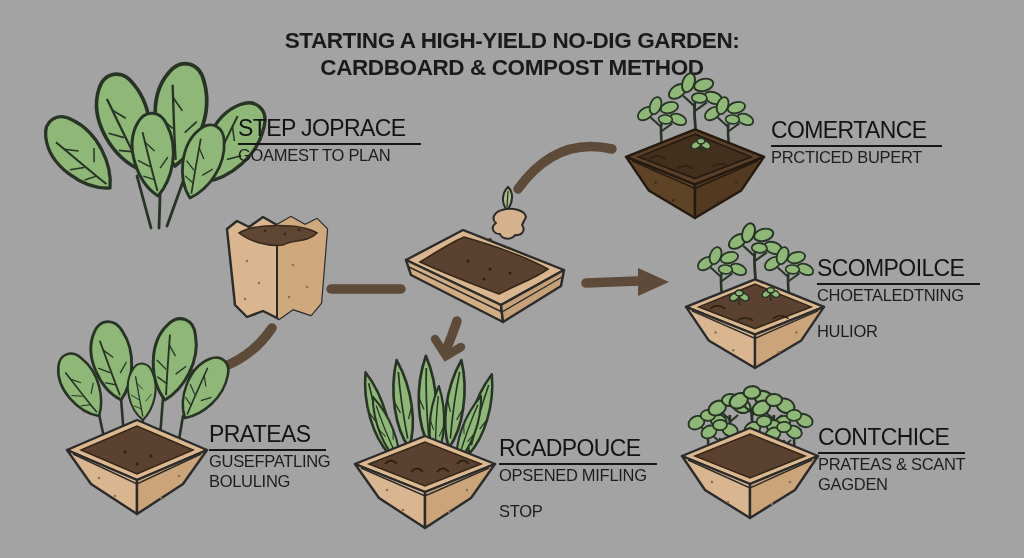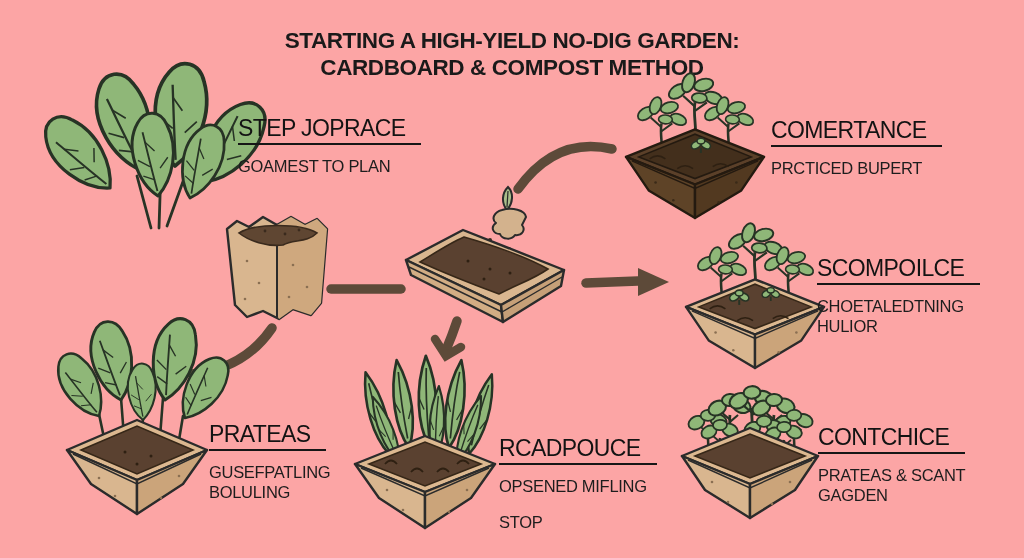--- a/index.html
+++ b/index.html
@@ -1,28 +1,28 @@
 <!DOCTYPE html>
 <html><head>
 <meta charset="utf-8">
 <style>
   html,body{margin:0;padding:0;background:#ffffff;}
-  .canvas{position:relative;width:1024px;height:558px;background:#fca5a5;overflow:hidden;
+  .canvas{position:relative;width:1024px;height:558px;background:#a3a3a3;overflow:hidden;
           font-family:"Liberation Sans",sans-serif;color:#161616;}
   .title{position:absolute;left:0;right:0;top:27px;text-align:center;font-weight:700;
          font-size:22.5px;line-height:1.22;letter-spacing:-0.4px;color:#1a1a1a;}
   .fig{position:absolute;}
   .fig svg{display:block;overflow:visible;}
   .connectors{position:absolute;left:0;top:0;}
   .step-label{position:absolute;white-space:nowrap;}
   .step-heading{display:inline-block;font-weight:400;font-size:23px;line-height:1.05;
                 letter-spacing:-0.6px;border-bottom:2.5px solid #161616;
                 padding:0 16px 3px 0;color:#131313;}
   .step-sub{font-weight:400;font-size:16.5px;line-height:1.2;letter-spacing:-0.3px;
-            color:#1d1d1d;margin-top:12px;}
+            color:#1d1d1d;margin-top:1px;}
 </style>
 </head>
 <body>
 
 <div class="canvas">
 
   <svg width="0" height="0" style="position:absolute" aria-hidden="true">
     <defs>
       <g id="leaf">
         <path d="M0 0 C-15 -12 -23 -42 -10 -60 C-3 -70 9 -68 13 -56 C21 -36 13 -12 0 0 Z" fill="#8fb778" stroke="#273325" stroke-width="2.4" stroke-linejoin="round"></path>
@@ -262,21 +262,21 @@
   </div>
 
   <div class="step-label" style="left:771px;top:118px">
     <div class="step-heading">COMERTANCE</div>
     <div class="step-sub">PRCTICED BUPERT</div>
   </div>
 
   <div class="step-label" style="left:817px;top:256px">
     <div class="step-heading">SCOMPOILCE</div>
     <div class="step-sub">CHOETALEDTNING</div>
-    <div class="step-sub" style="margin-top:0">HULIOR</div>
+    <div class="step-sub" style="margin-top:16px">HULIOR</div>
   </div>
 
   <div class="step-label" style="left:209px;top:422px">
     <div class="step-heading">PRATEAS</div>
     <div class="step-sub">GUSEFPATLING</div>
     <div class="step-sub" style="margin-top:0">BOLULING</div>
   </div>
 
   <div class="step-label" style="left:499px;top:436px">
     <div class="step-heading">RCADPOUCE</div>

